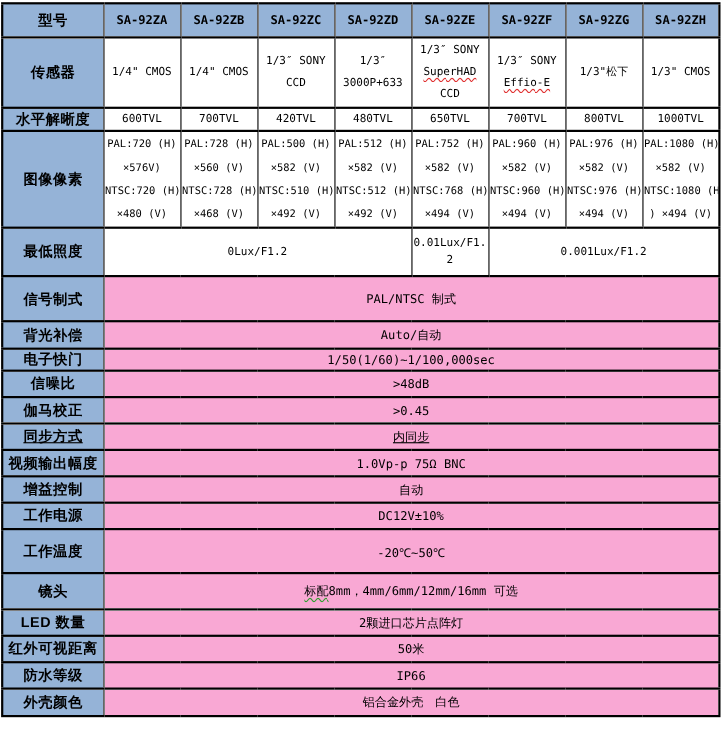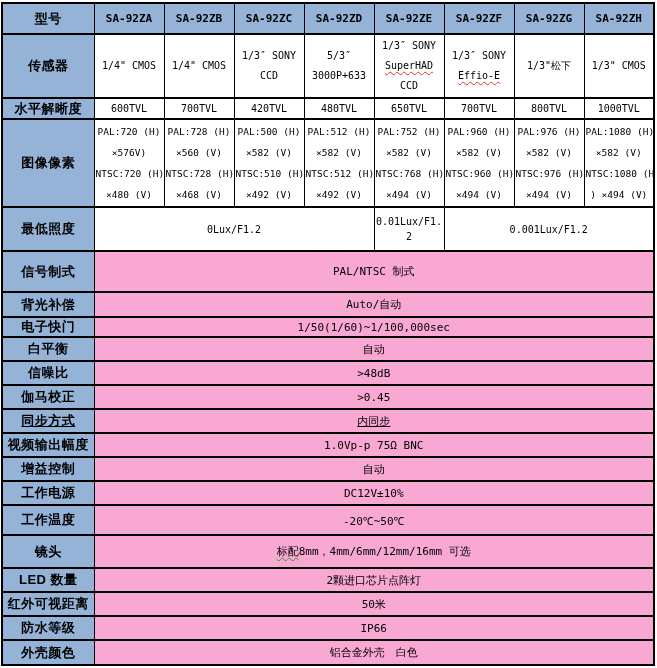--- a/index.html
+++ b/index.html
@@ -59,21 +59,21 @@
             <div>1/4" CMOS</div>
           </td>
           <td class="sensor">
             <div>1/4" CMOS</div>
           </td>
           <td class="sensor">
             <div>1/3″ SONY</div>
             <div>CCD</div>
           </td>
           <td class="sensor">
-            <div>5/3″</div>
+            <div>1/3″</div>
             <div>3000P+633</div>
           </td>
           <td class="sensor">
             <div>1/3″ SONY</div>
             <div class="wavy-red">SuperHAD</div>
             <div>CCD</div>
           </td>
           <td class="sensor">
             <div>1/3″ SONY</div>
             <div class="wavy-red">Effio-E</div>
@@ -159,24 +159,20 @@
         </tr>
         <tr style="height: 25px; margin-top: 24px;">
           <td class="label">背光补偿</td>
           <td class="val" colspan="8">Auto/自动</td>
         </tr>
         <tr style="height: 17px;">
           <td class="label">电子快门</td>
           <td class="val" colspan="8">1/50(1/60)~1/100,000sec</td>
         </tr>
         <tr style="height: 24px;">
-          <td class="label">白平衡</td>
-          <td class="val" colspan="8">自动</td>
-        </tr>
-        <tr style="height: 24px;">
           <td class="label">信噪比</td>
           <td class="val" colspan="8">&gt;48dB</td>
         </tr>
         <tr style="height: 24px;">
           <td class="label">伽马校正</td>
           <td class="val" colspan="8">&gt;0.45</td>
         </tr>
         <tr style="height: 24px; text-decoration: underline;">
           <td class="label">同步方式</td>
           <td class="val" colspan="8">内同步</td>
@@ -186,21 +182,21 @@
           <td class="val" colspan="8">1.0Vp-p 75Ω BNC</td>
         </tr>
         <tr style="height: 24px;">
           <td class="label">增益控制</td>
           <td class="val" colspan="8">自动</td>
         </tr>
         <tr style="height: 24px;">
           <td class="label">工作电源</td>
           <td class="val" colspan="8">DC12V±10%</td>
         </tr>
-        <tr style="height: 30px;">
+        <tr style="height: 40px;">
           <td class="label">工作温度</td>
           <td class="val" colspan="8">-20℃~50℃</td>
         </tr>
         <tr style="height: 33px;">
           <td class="label">镜头</td>
           <td class="val" colspan="8"><span class="wavy-green">标配</span><span>8mm，4mm/6mm/12mm/16mm 可选</span></td>
         </tr>
         <tr style="height: 24px;">
           <td class="label">LED 数量</td>
           <td class="val" colspan="8">2颗进口芯片点阵灯</td>

